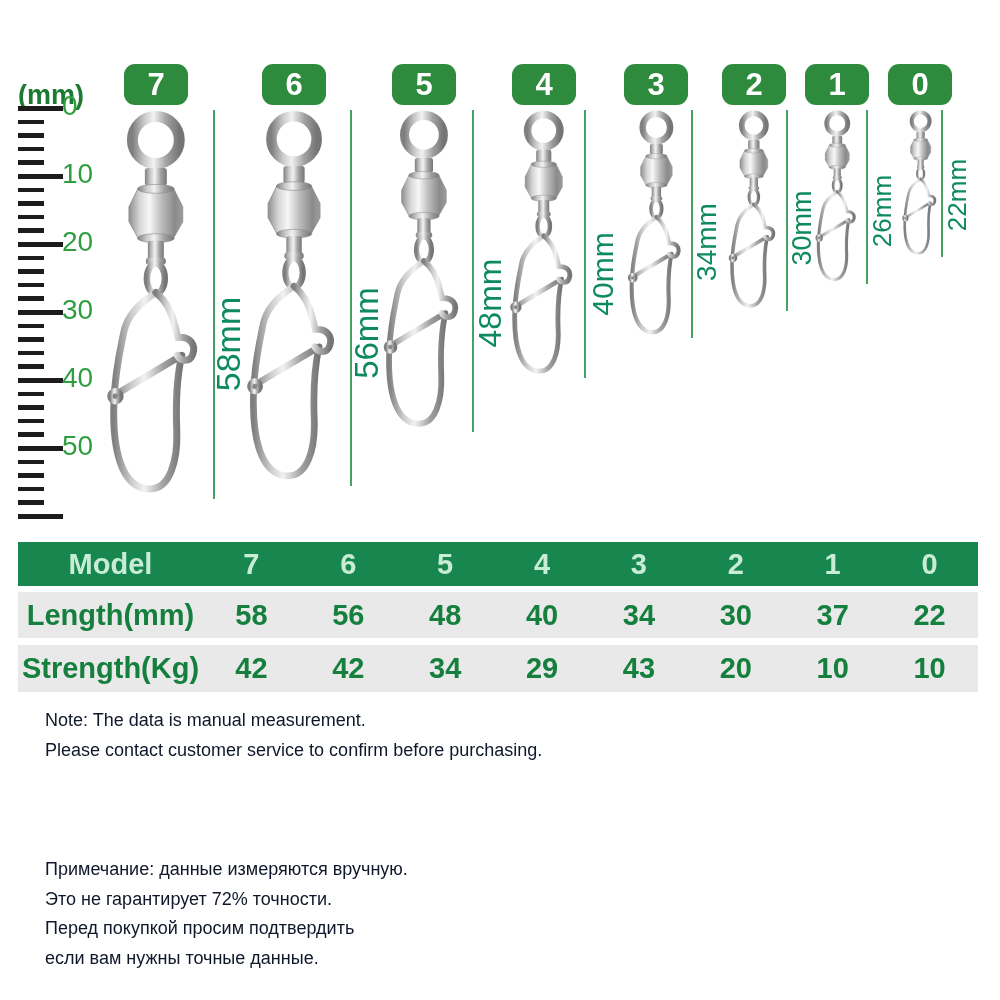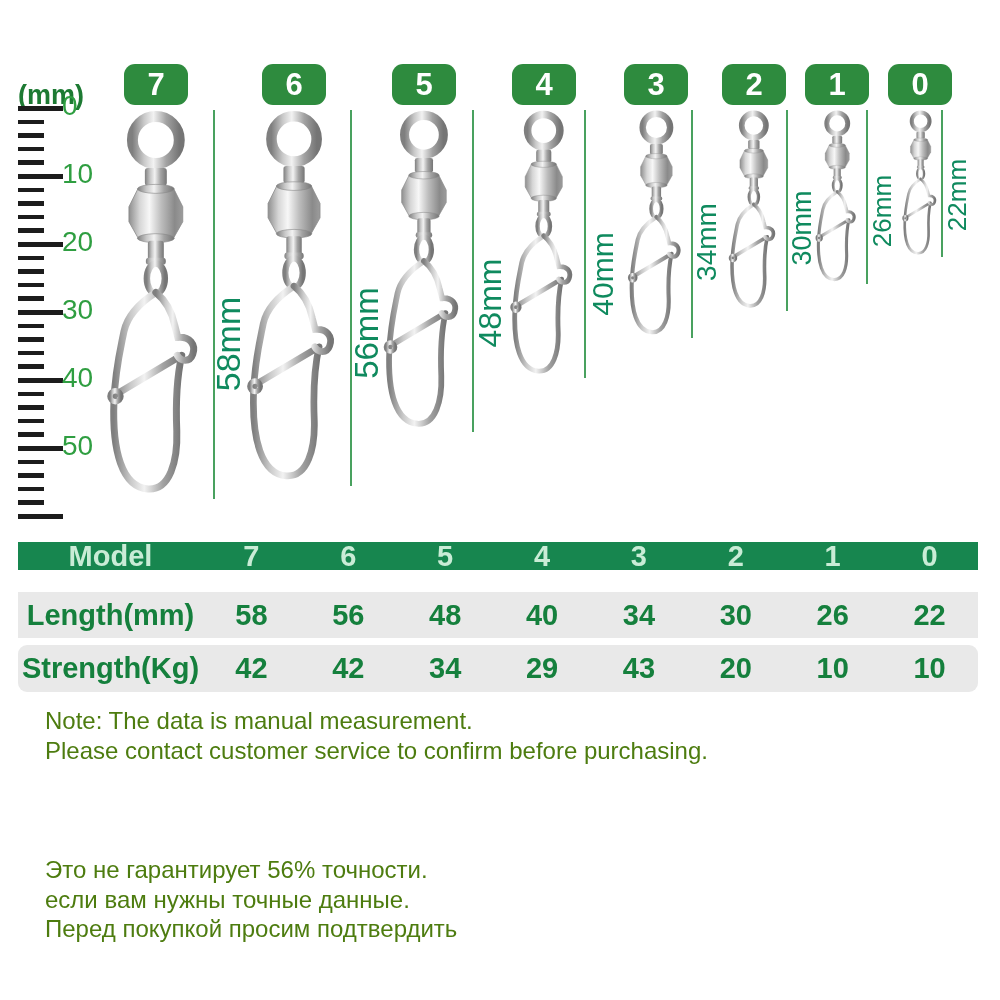--- a/index.html
+++ b/index.html
@@ -32,28 +32,28 @@
   
   .snap{position:absolute;}
   
   .mline{position:absolute;width:2px;background:#49a15f;}
   .mlabel{
     position:absolute;color:#0f8a5e;white-space:nowrap;
     transform:translate(-50%,-50%) rotate(-90deg);
   }
   
   .trow{position:absolute;left:18px;width:960px;display:flex;align-items:center;}
-  .thead{top:542px;height:28px;background:#17864f;color:#c9ecd6;}
+  .thead{top:542px;height:44px;background:#17864f;color:#c9ecd6;}
   .tgray{background:#e9e9e9;color:#15803d;}
   .trow1{top:592px;height:46px;}
-  .trow2{top:645px;height:47px;border-radius:9px;}
+  .trow2{top:645px;height:47px;}
   .c0{width:185px;text-align:center;font-size:29px;font-weight:bold;}
   .cc{flex:1;text-align:center;font-size:29px;font-weight:bold;}
   
-  .notes{position:absolute;left:45px;font-size:24px;line-height:29.5px;color:#4d7c0f;}
+  .notes{position:absolute;left:45px;font-size:18px;line-height:29.5px;color:#0f172a;}
   .notes-en{top:706px;}
   .notes-ru{top:855px;}
 </style>
 </head>
 <body>
 
 <div id="stage">
 
   <svg width="0" height="0" style="position:absolute" aria-hidden="true">
     <defs>
@@ -164,21 +164,21 @@
   </div>
 
   <div class="trow trow1 tgray">
     <div class="c0">Length(mm)</div>
     <div class="cc">58</div>
     <div class="cc">56</div>
     <div class="cc">48</div>
     <div class="cc">40</div>
     <div class="cc">34</div>
     <div class="cc">30</div>
-    <div class="cc">26</div>
+    <div class="cc">37</div>
     <div class="cc">22</div>
   </div>
 
   <div class="trow trow2 tgray">
     <div class="c0">Strength(Kg)</div>
     <div class="cc">42</div>
     <div class="cc">42</div>
     <div class="cc">34</div>
     <div class="cc">29</div>
     <div class="cc">43</div>
@@ -186,18 +186,19 @@
     <div class="cc">10</div>
     <div class="cc">10</div>
   </div>
 
   <div class="notes notes-en">
     <div>Note: The data is manual measurement.</div>
     <div>Please contact customer service to confirm before purchasing.</div>
   </div>
 
   <div class="notes notes-ru">
-    <div>Это не гарантирует 56% точности.</div>
+    <div>Примечание: данные измеряются вручную.</div>
+    <div>Это не гарантирует 72% точности.</div>
+    <div>Перед покупкой просим подтвердить</div>
     <div>если вам нужны точные данные.</div>
-    <div>Перед покупкой просим подтвердить</div>
   </div>
 
 </div>
 
 </body></html>

